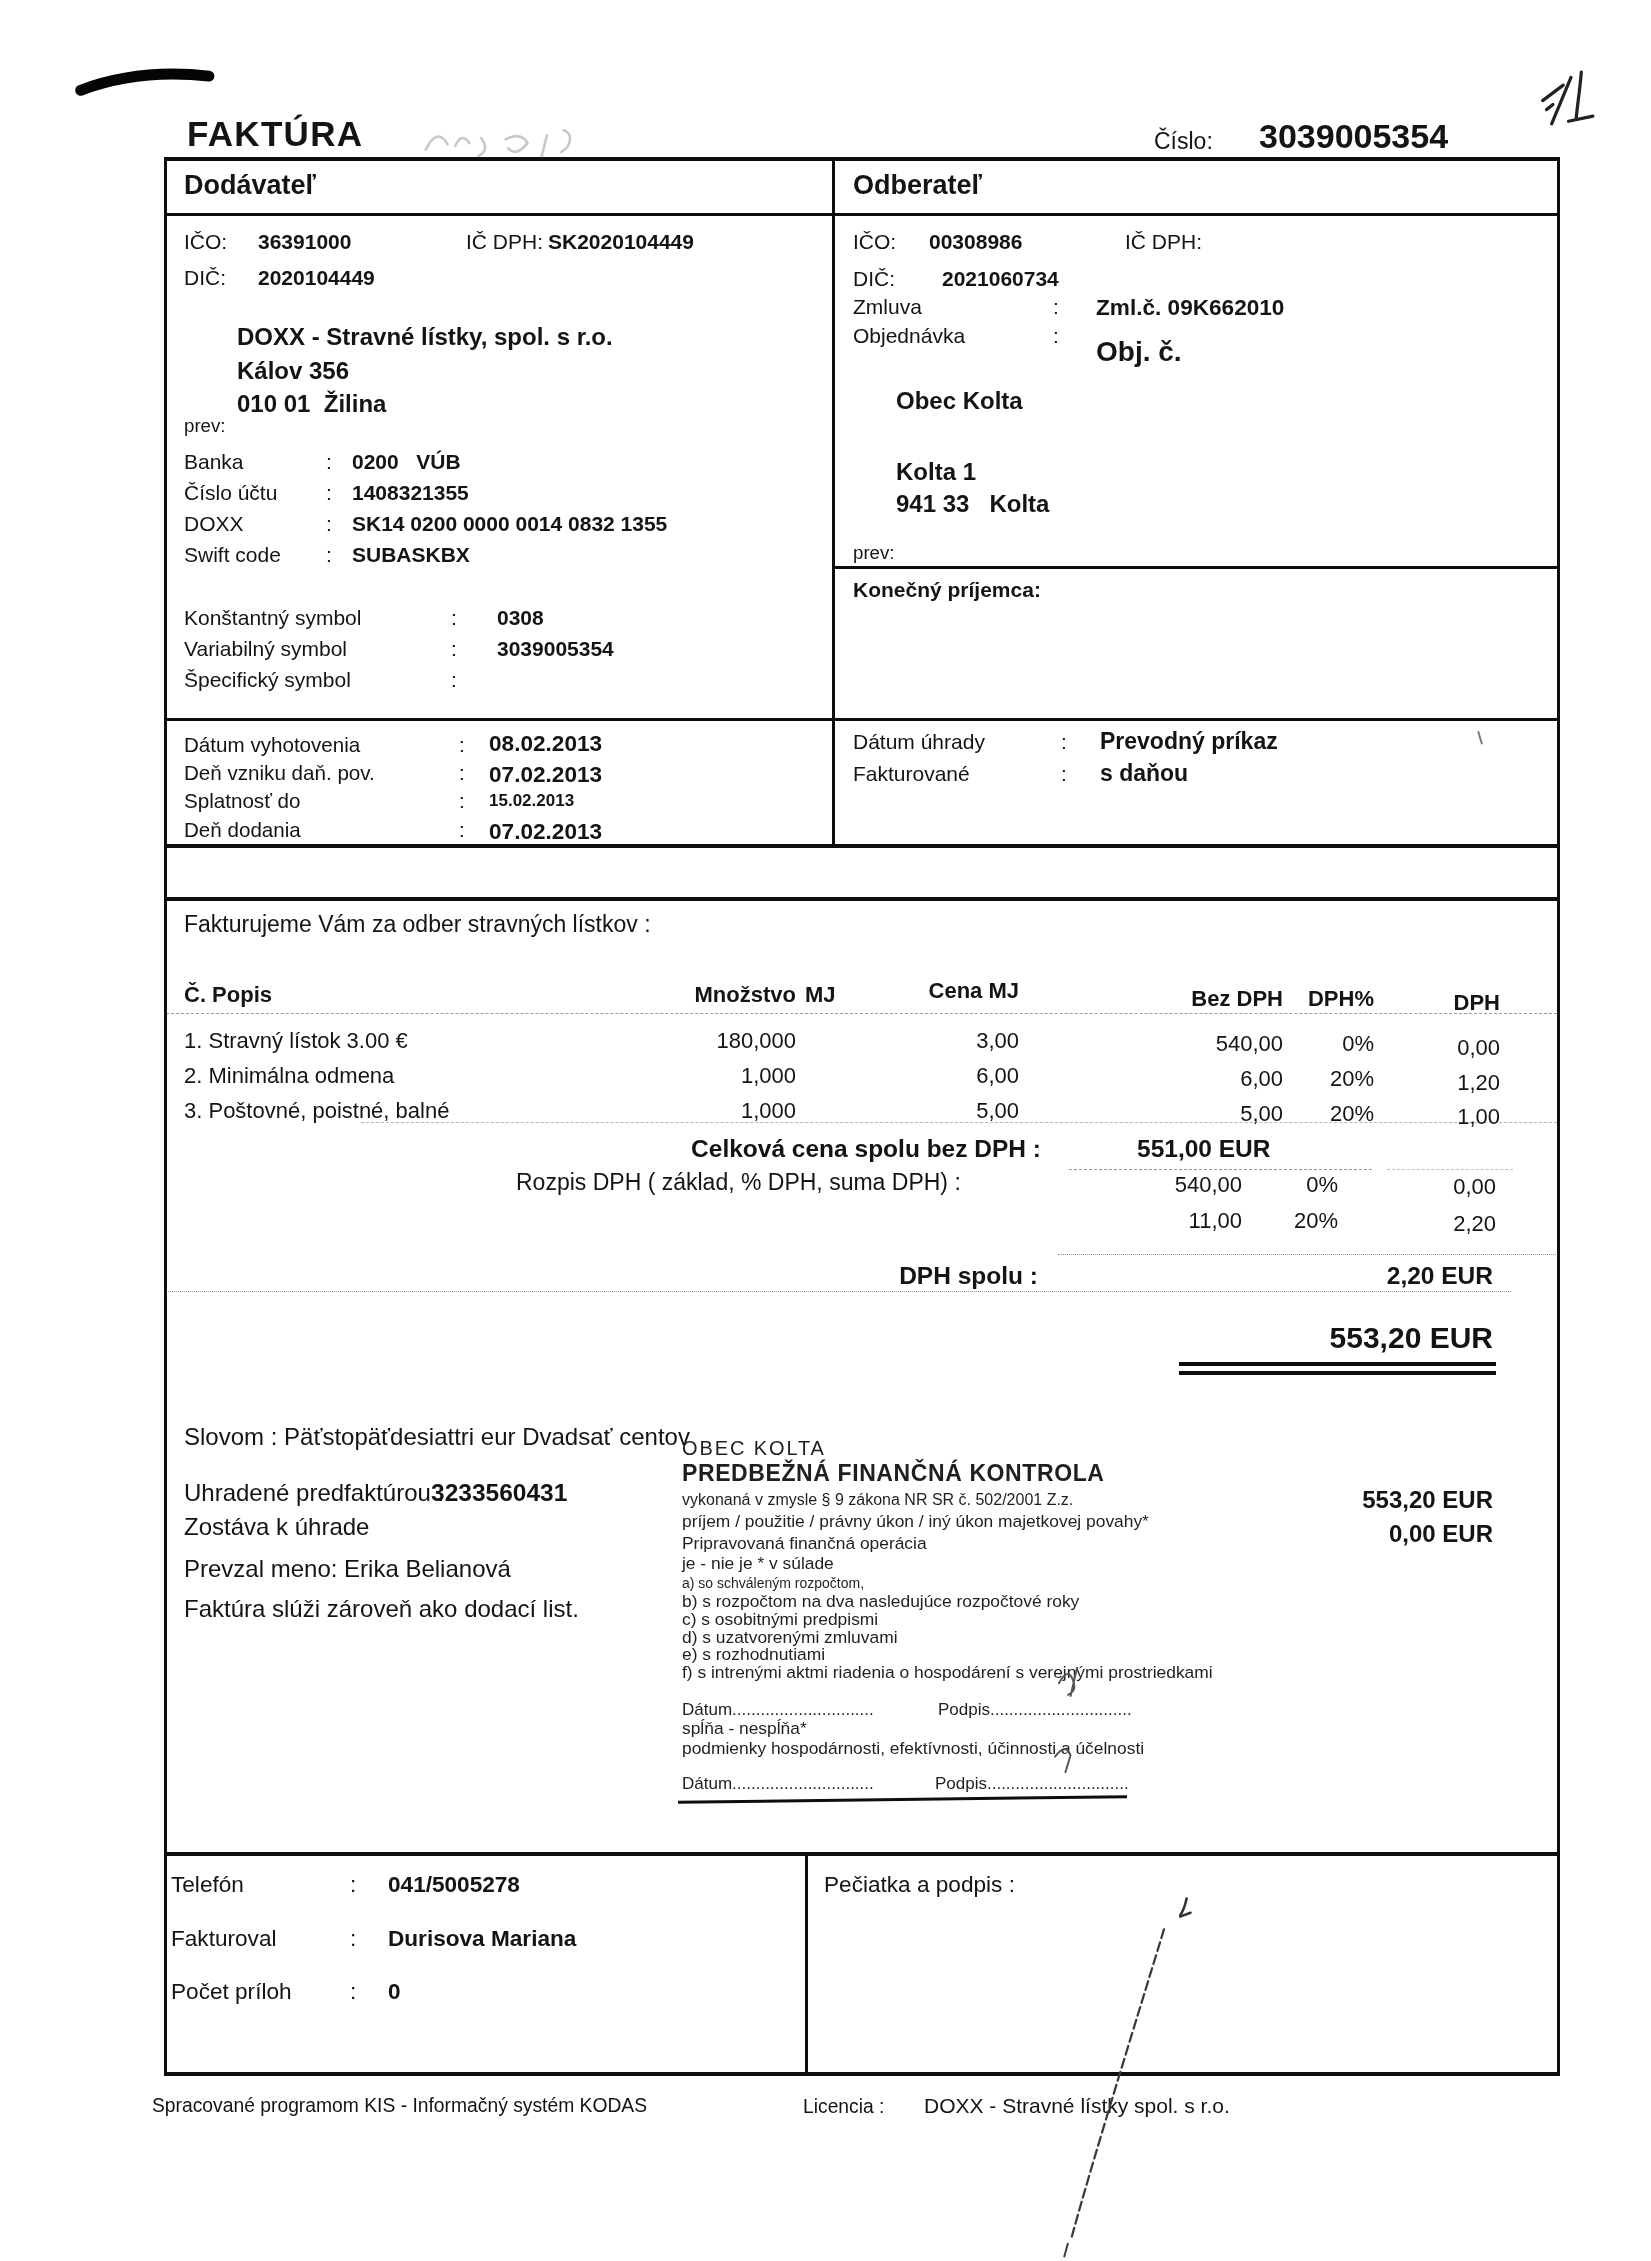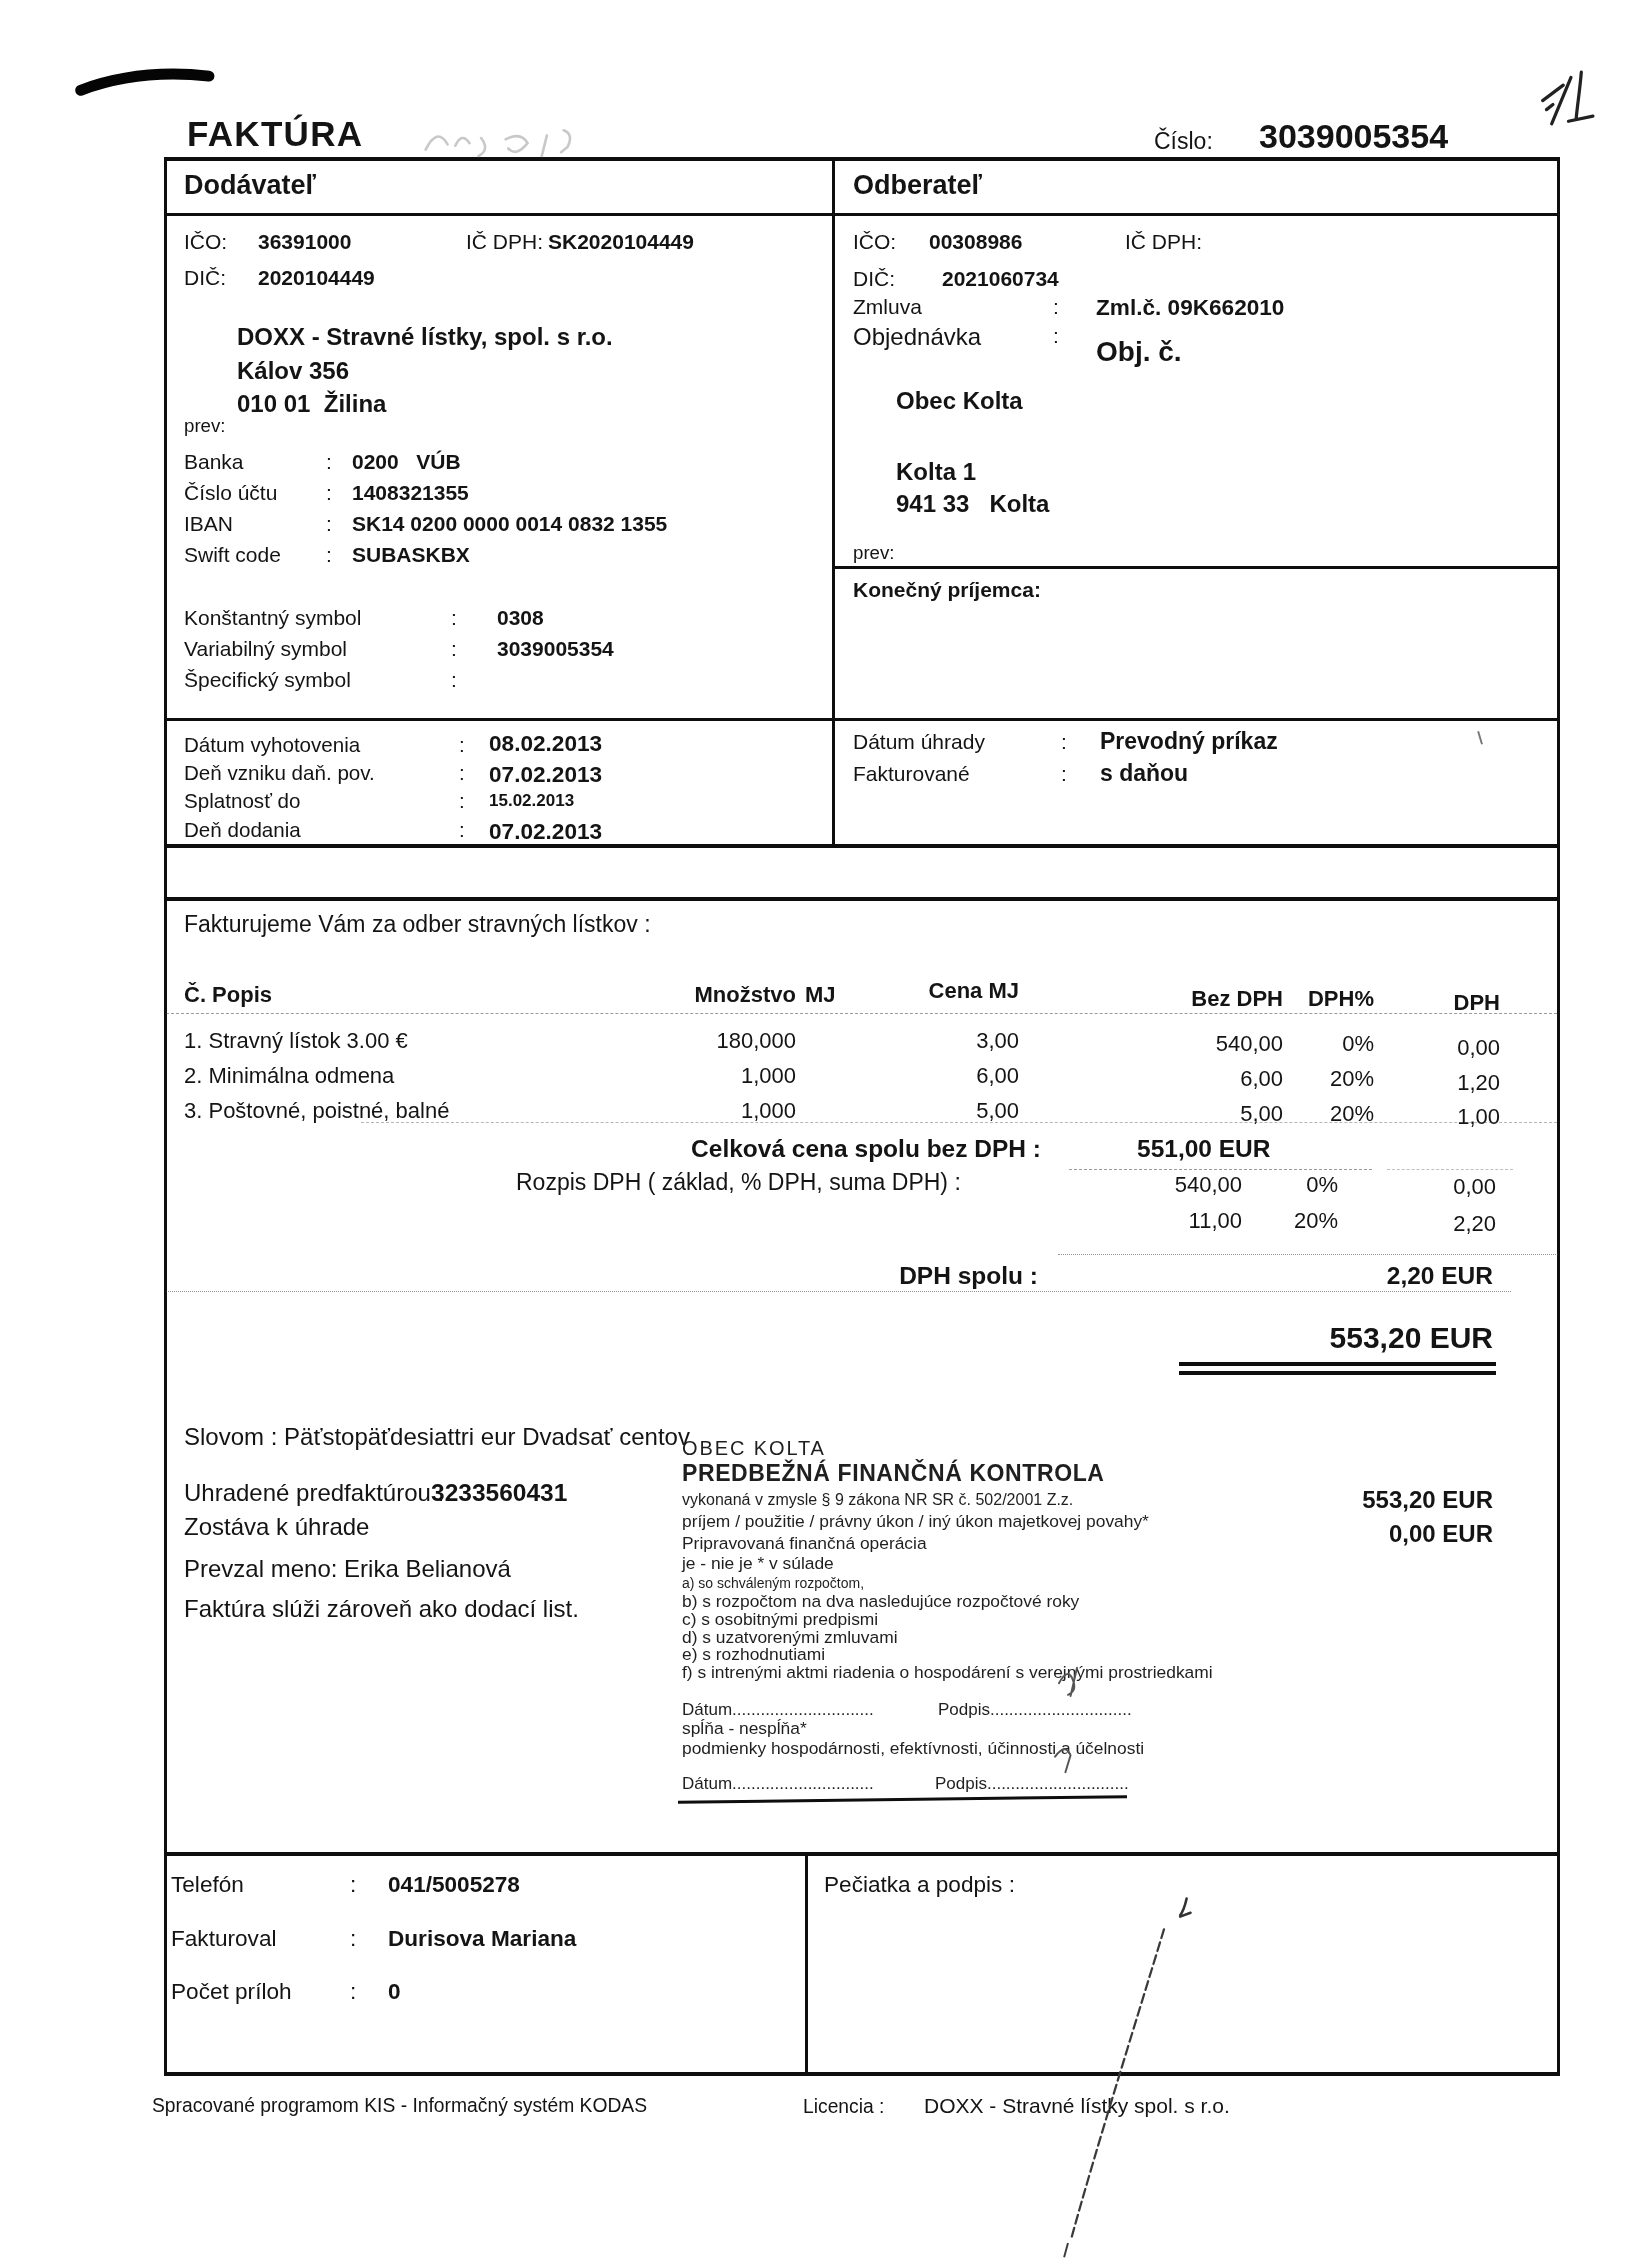--- a/index.html
+++ b/index.html
@@ -50,21 +50,21 @@
   <div class="t b" style="left:237px;top:358px;font-size:24px">Kálov 356</div>
   <div class="t b" style="left:237px;top:391px;font-size:24px">010 01  Žilina</div>
   <div class="t" style="left:184px;top:416px;font-size:18.7px">prev:</div>
 
   <div class="t" style="left:184px;top:450px;font-size:21px">Banka</div>
   <div class="t" style="left:326px;top:450px;font-size:21px">:</div>
   <div class="t b" style="left:352px;top:450px;font-size:21px">0200   VÚB</div>
   <div class="t" style="left:184px;top:481px;font-size:21px">Číslo účtu</div>
   <div class="t" style="left:326px;top:481px;font-size:21px">:</div>
   <div class="t b" style="left:352px;top:481px;font-size:21px">1408321355</div>
-  <div class="t" style="left:184px;top:512px;font-size:21px">IBAN</div>
+  <div class="t" style="left:184px;top:512px;font-size:21px">DOXX</div>
   <div class="t" style="left:326px;top:512px;font-size:21px">:</div>
   <div class="t b" style="left:352px;top:512px;font-size:21px">SK14 0200 0000 0014 0832 1355</div>
   <div class="t" style="left:184px;top:543px;font-size:21px">Swift code</div>
   <div class="t" style="left:326px;top:543px;font-size:21px">:</div>
   <div class="t b" style="left:352px;top:543px;font-size:21px">SUBASKBX</div>
 
   <div class="t" style="left:184px;top:606px;font-size:21px">Konštantný symbol</div>
   <div class="t" style="left:451px;top:606px;font-size:21px">:</div>
   <div class="t b" style="left:497px;top:606px;font-size:21px">0308</div>
   <div class="t" style="left:184px;top:637px;font-size:21px">Variabilný symbol</div>
@@ -89,21 +89,21 @@
 
   <div class="t" style="left:853px;top:230px;font-size:21px">IČO:</div>
   <div class="t b" style="left:929px;top:230px;font-size:21px">00308986</div>
   <div class="t" style="left:1125px;top:230px;font-size:21px">IČ DPH:</div>
   <div class="t b" style="left:1213px;top:230px;font-size:21px"></div>
   <div class="t" style="left:853px;top:267px;font-size:21px">DIČ:</div>
   <div class="t b" style="left:942px;top:267px;font-size:21px">2021060734</div>
   <div class="t" style="left:853px;top:295px;font-size:21px">Zmluva</div>
   <div class="t" style="left:1053px;top:295px;font-size:21px">:</div>
   <div class="t b" style="left:1096px;top:295px;font-size:22.6px">Zml.č. 09K662010</div>
-  <div class="t" style="left:853px;top:324px;font-size:24px">Objednávka</div>
+  <div class="t" style="left:853px;top:324px;font-size:21px">Objednávka</div>
   <div class="t" style="left:1053px;top:324px;font-size:21px">:</div>
   <div class="t b" style="left:1096px;top:336px;font-size:28px">Obj. č.</div>
   <div class="t b" style="left:896px;top:388px;font-size:24px">Obec Kolta</div>
   <div class="t b" style="left:896px;top:459px;font-size:24px">Kolta 1</div>
   <div class="t b" style="left:896px;top:491px;font-size:24px">941 33   Kolta</div>
   <div class="t" style="left:853px;top:543px;font-size:18.7px">prev:</div>
   <div class="t b" style="left:853px;top:578px;font-size:21px">Konečný príjemca:</div>
 
   <div class="t" style="left:853px;top:730px;font-size:21px">Dátum úhrady</div>
   <div class="t" style="left:1061px;top:730px;font-size:21px">:</div>

